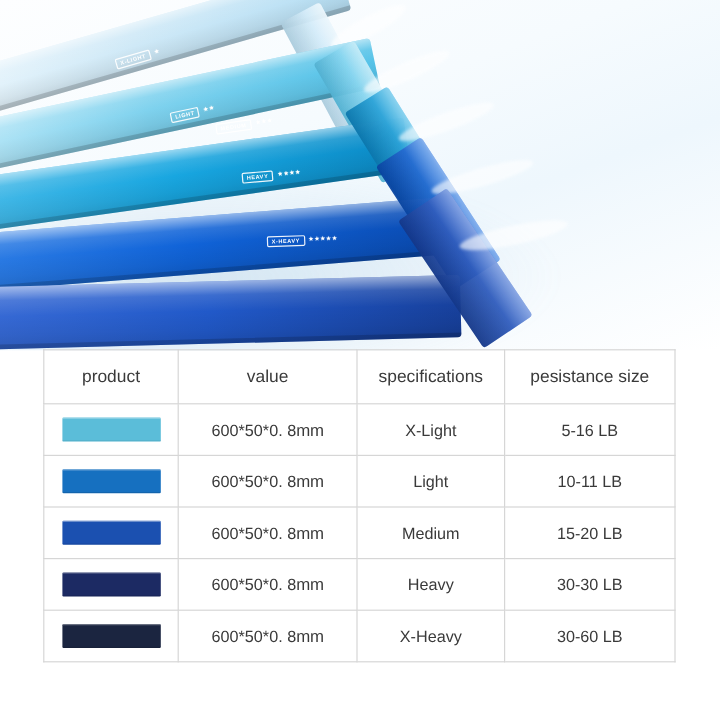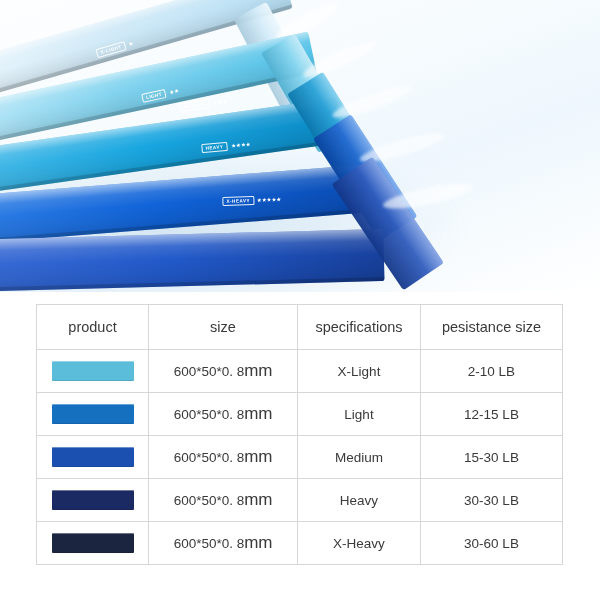--- a/index.html
+++ b/index.html
@@ -94,21 +94,21 @@
     font-size:4.6px;line-height:5px;
     font-weight:bold;
     letter-spacing:.5px;
     white-space:nowrap;
     transform:scaleX(-1);
   }
 
   
   #spec-table{
     position:absolute;
-    left:36px;top:304px;
+    left:36px;top:291px;
     width:526px;
     border-collapse:collapse;
     table-layout:fixed;
   }
   #spec-table td,#spec-table th{
     border:1px solid #d6d6d6;
     text-align:center;
     vertical-align:middle;
     color:#3a3a3a;
     font-weight:normal;
@@ -123,21 +123,21 @@
 
   .swatch-cell{padding:0;}
   .swatch{
     width:82px;height:20px;
     margin:0 auto;
     border-radius:1px;
     box-shadow:inset 0 1px 0 rgba(255,255,255,.35),
                inset 0 -1px 0 rgba(0,0,0,.10);
   }
   .size-text{white-space:nowrap;}
-  .size-text .unit{font-size:17px;letter-spacing:-.2px;}
+  .size-text .unit{font-size:14px;letter-spacing:-.2px;}
 </style>
 </head>
 <body>
 
 <div id="product-photo">
   <div class="backdrop"></div>
   <div class="backdrop-shadow"></div>
 
   <div class="band" style="left:-30px;top:60px;width:330px;height:40px;transform:rotate(-16deg);background:linear-gradient(100deg,#e8f5fc 0%,#cfe9f7 45%,#b7dff4 100%);">
     <div class="sheen"></div>
@@ -213,49 +213,49 @@
 <table id="spec-table">
   <colgroup>
     <col class="c-product">
       <col class="c-size">
       <col class="c-spec">
       <col class="c-res">
   </colgroup>
   <thead>
     <tr>
       <th>product</th>
-      <th>size</th>
+      <th>value</th>
       <th>specifications</th>
       <th>pesistance size</th>
     </tr>
   </thead>
   <tbody id="table-body">
       <tr>
         <td class="swatch-cell">
           <div class="swatch" style="background: rgb(91, 189, 217);"></div>
         </td>
         <td><span class="size-text"><span>600*50*0. 8</span><span class="unit">mm</span></span></td>
         <td>X-Light</td>
-        <td>2-10 LB</td>
+        <td>5-16 LB</td>
       </tr>
       <tr>
         <td class="swatch-cell">
           <div class="swatch" style="background: rgb(22, 112, 192);"></div>
         </td>
         <td><span class="size-text"><span>600*50*0. 8</span><span class="unit">mm</span></span></td>
         <td>Light</td>
-        <td>12-15 LB</td>
+        <td>10-11 LB</td>
       </tr>
       <tr>
         <td class="swatch-cell">
           <div class="swatch" style="background: rgb(27, 80, 176);"></div>
         </td>
         <td><span class="size-text"><span>600*50*0. 8</span><span class="unit">mm</span></span></td>
         <td>Medium</td>
-        <td>15-30 LB</td>
+        <td>15-20 LB</td>
       </tr>
       <tr>
         <td class="swatch-cell">
           <div class="swatch" style="background: rgb(28, 42, 99);"></div>
         </td>
         <td><span class="size-text"><span>600*50*0. 8</span><span class="unit">mm</span></span></td>
         <td>Heavy</td>
         <td>30-30 LB</td>
       </tr>
       <tr>

